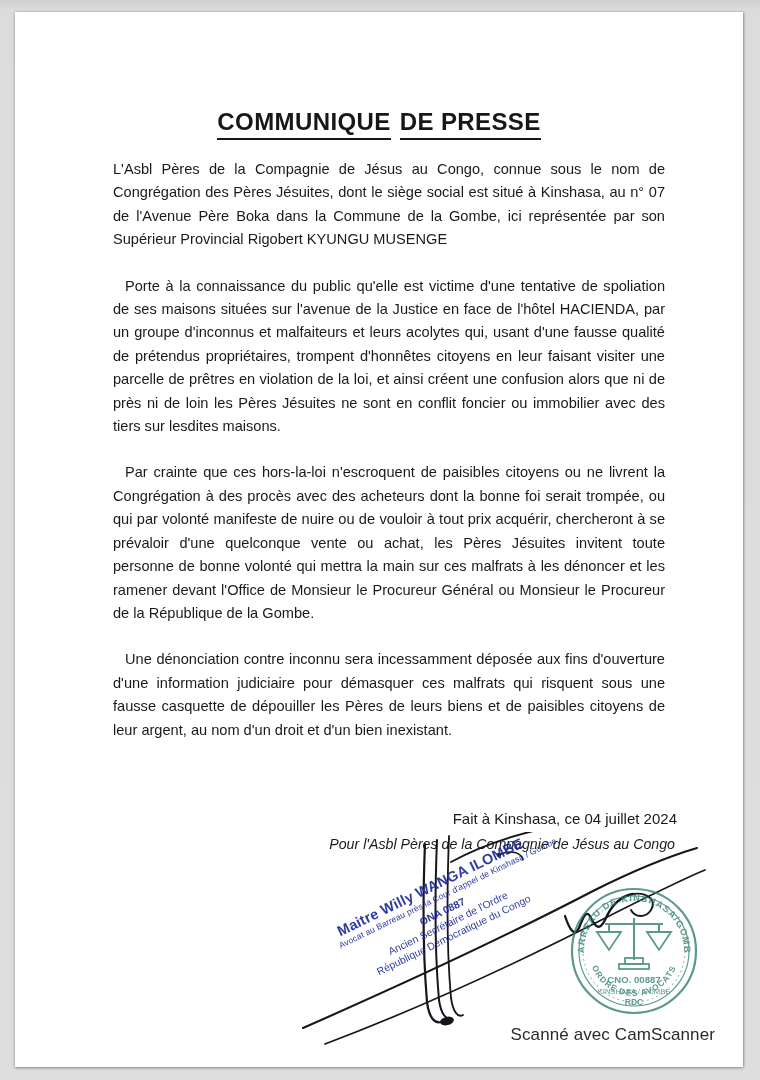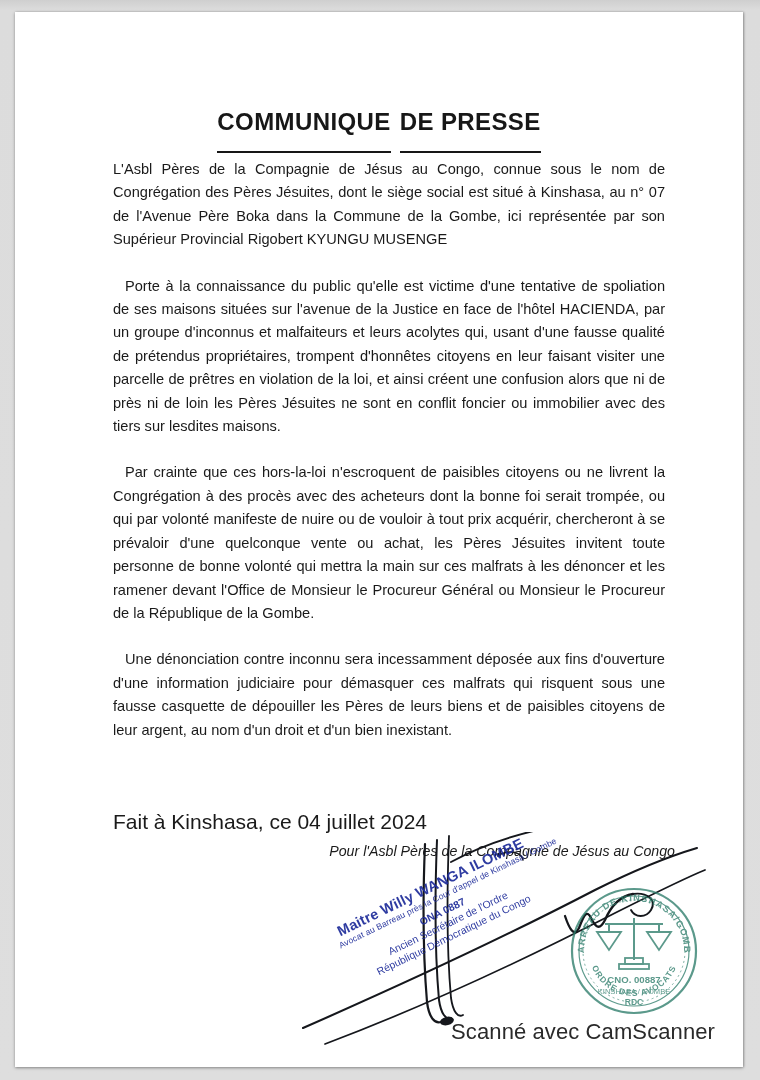--- a/index.html
+++ b/index.html
@@ -48,21 +48,21 @@
     width: 100%;
     text-align: center;
     font-size: 24px;
     font-weight: bold;
     letter-spacing: 0.4px;
     color: #171717;
   }
   .doc-title .tpart {
     display: inline-block;
     border-bottom: 2px solid #171717;
-    padding-bottom: 15px;
+    padding-bottom: 2px;
   }
   .doc-title .tgap { display: inline-block; width: 9px; }
 
   
   .body-text {
     position: absolute;
     left: 98px;
     top: 146px;
     width: 556px;
     color: #1a1a1a;
@@ -79,22 +79,22 @@
 
   
   .closing {
     position: absolute;
     left: 98px;
     top: 798px;
     width: 570px;
     color: #1a1a1a;
   }
   .date-line {
-    text-align: left;
-    font-size: 21px;
+    text-align: right;
+    font-size: 15px;
     padding-right: 6px;
   }
   .for-line {
     text-align: right;
     font-style: italic;
     font-size: 14.2px;
     margin-top: 9px;
     padding-right: 8px;
   }
 
@@ -156,21 +156,21 @@
     width: 134px;
     height: 134px;
     opacity: 0.78;
   }
 
   
   .scan-footer {
     position: absolute;
     right: 28px;
     bottom: 22px;
-    font-size: 22px;
+    font-size: 17px;
     color: #2a2a2a;
     letter-spacing: 0.1px;
   }
 </style>
 </head>
 <body>
 
 <div class="scan-backdrop"></div>
 
 <div class="page">

